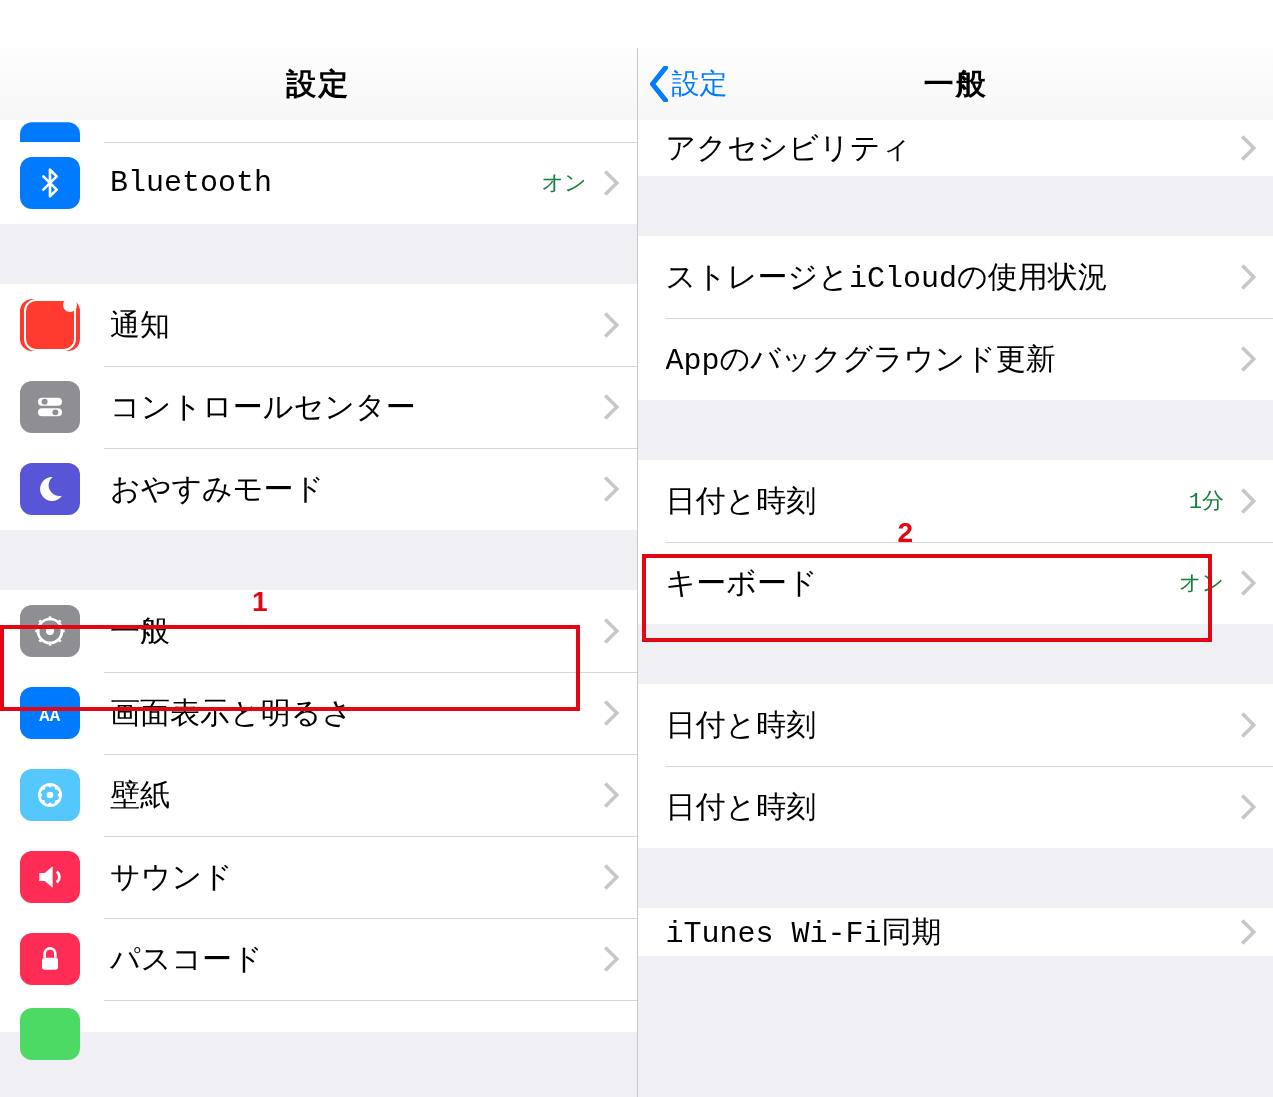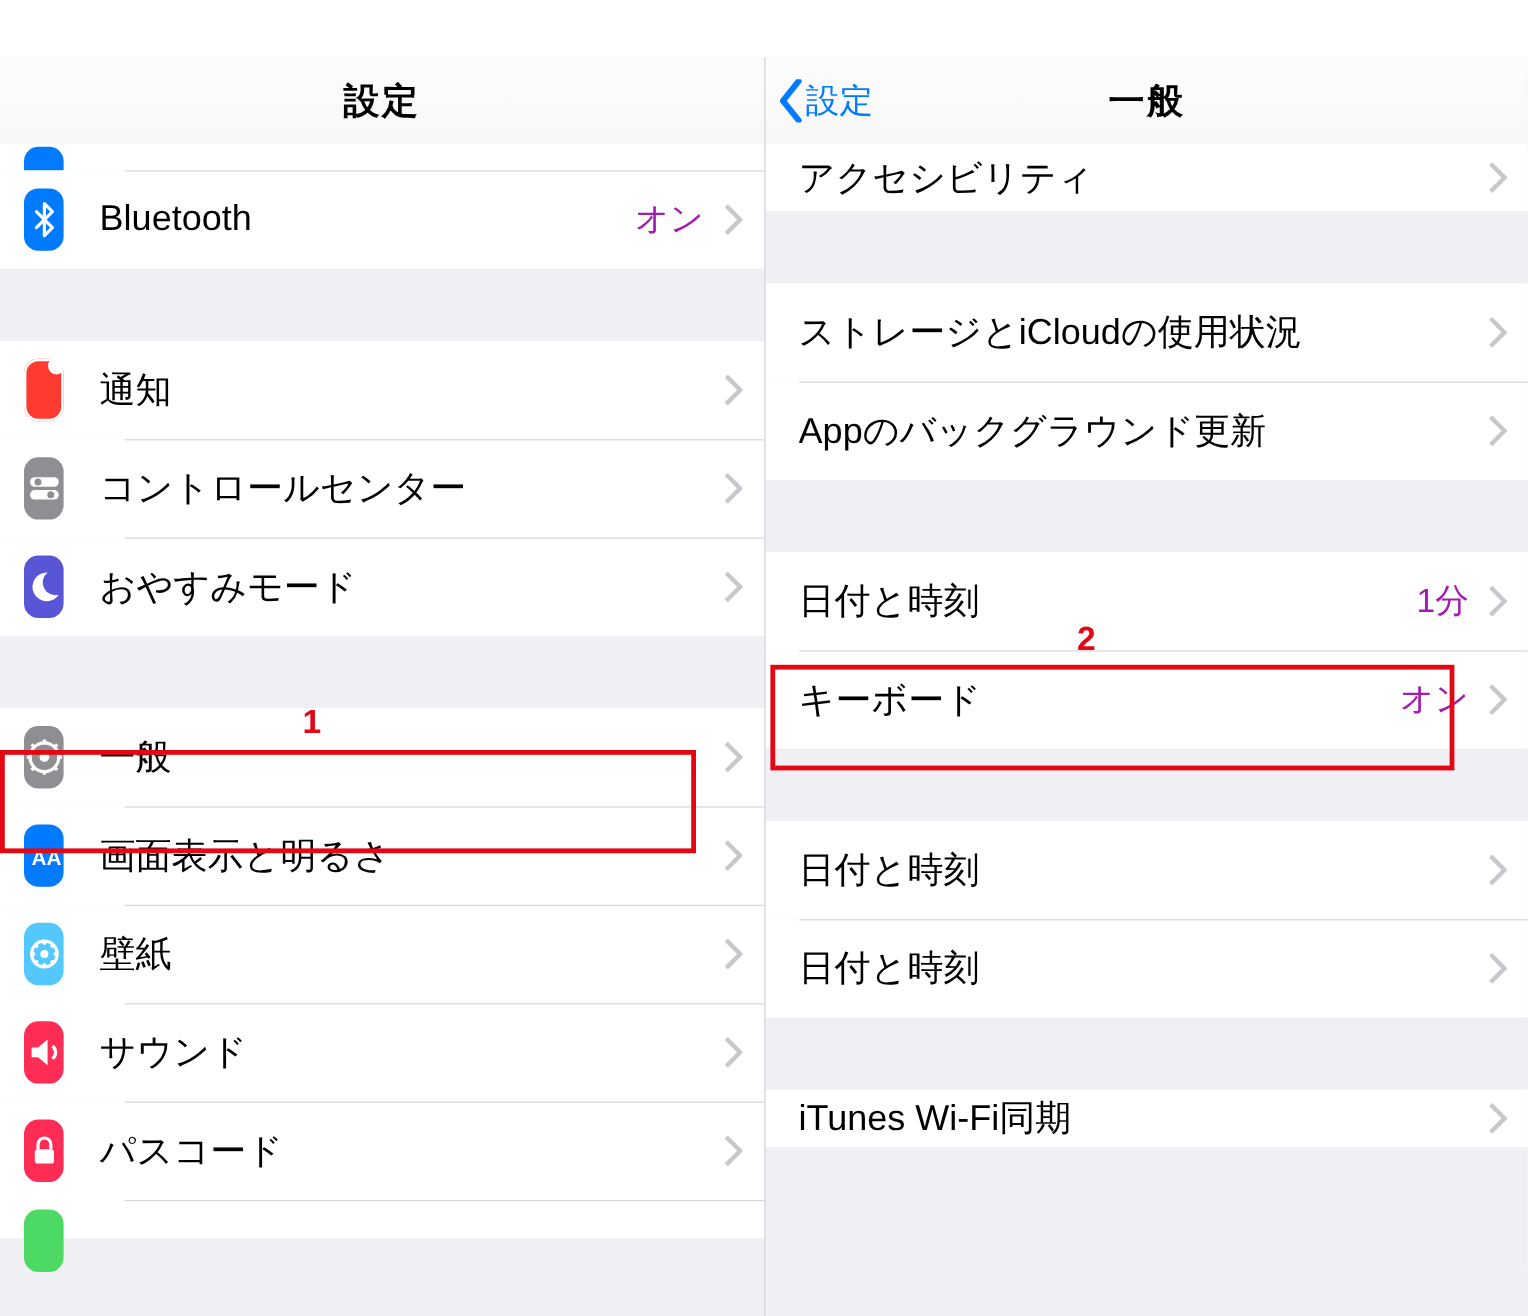--- a/index.html
+++ b/index.html
@@ -4,26 +4,26 @@
 <style>
   html,body{margin:0;padding:0;font-family:-apple-system,"Helvetica Neue",Arial,"Hiragino Kaku Gothic ProN","Yu Gothic",sans-serif;background:#fff;color:#000;}
   .screen{width:1273px;height:1097px;display:flex;overflow:hidden;position:relative;}
   .panel{flex:0 0 50%;position:relative;background:#efeff4;overflow:hidden;margin-top:48px;}
   .panel-left{border-right:1px solid #c8c7cc;}
   .nav{height:72px;display:flex;align-items:center;justify-content:center;position:relative;background:linear-gradient(#fdfdfd,#f7f7f8);border-bottom:1px solid #c8c7cc;}
   .nav-title{font-size:30px;font-weight:700;letter-spacing:2px;}
   .nav-back{position:absolute;left:10px;top:0;bottom:0;display:flex;align-items:center;gap:2px;color:#007aff;font-size:28px;}
   .nav-back svg{width:22px;height:36px;}
   .scroll{position:absolute;left:0;right:0;top:72px;bottom:0;}
-  .cell{display:flex;align-items:center;background:#fff;height:82px;padding:0 18px 0 20px;position:relative;}
+  .cell{display:flex;align-items:center;background:#fff;height:82px;padding:0 18px 0 20px;position:relative;font-family:Liberation Mono, monospace;}
   .cell + .cell::before, .cell.hairline-top::before{content:"";position:absolute;left:104px;right:0;top:0;height:1px;background:#d7d7db;}
-  .icon{width:33px;height:52px;border-radius:12px;margin-right:30px;flex:0 0 auto;display:flex;align-items:center;justify-content:center;color:#000000;}
+  .icon{width:60px;height:52px;border-radius:12px;margin-right:30px;flex:0 0 auto;display:flex;align-items:center;justify-content:center;color:#000000;}
   .icon svg{width:32px;height:32px;}
   .label{font-size:30px;flex:1 1 auto;white-space:nowrap;overflow:hidden;text-overflow:ellipsis;}
-  .value{font-size:28px;color:#a21caf;margin-right:6px;text-align:right;}
+  .value{font-size:22px;color:#15803d;margin-right:6px;text-align:right;}
   .chev{flex:0 0 auto;margin-left:10px;}
   .chev svg{width:16px;height:26px;display:block;}
   .gap{height:60px;background:#efeff4;}
   
   .panel-right .cell{padding-left:28px;}
   .panel-right .cell + .cell::before{left:28px;}
   
   .callout{position:absolute;border:4px solid #e30613;box-sizing:border-box;pointer-events:none;z-index:50;}
   .badge{position:absolute;font:700 28px/1 Arial;color:#e30613;z-index:60;pointer-events:none;}
   

